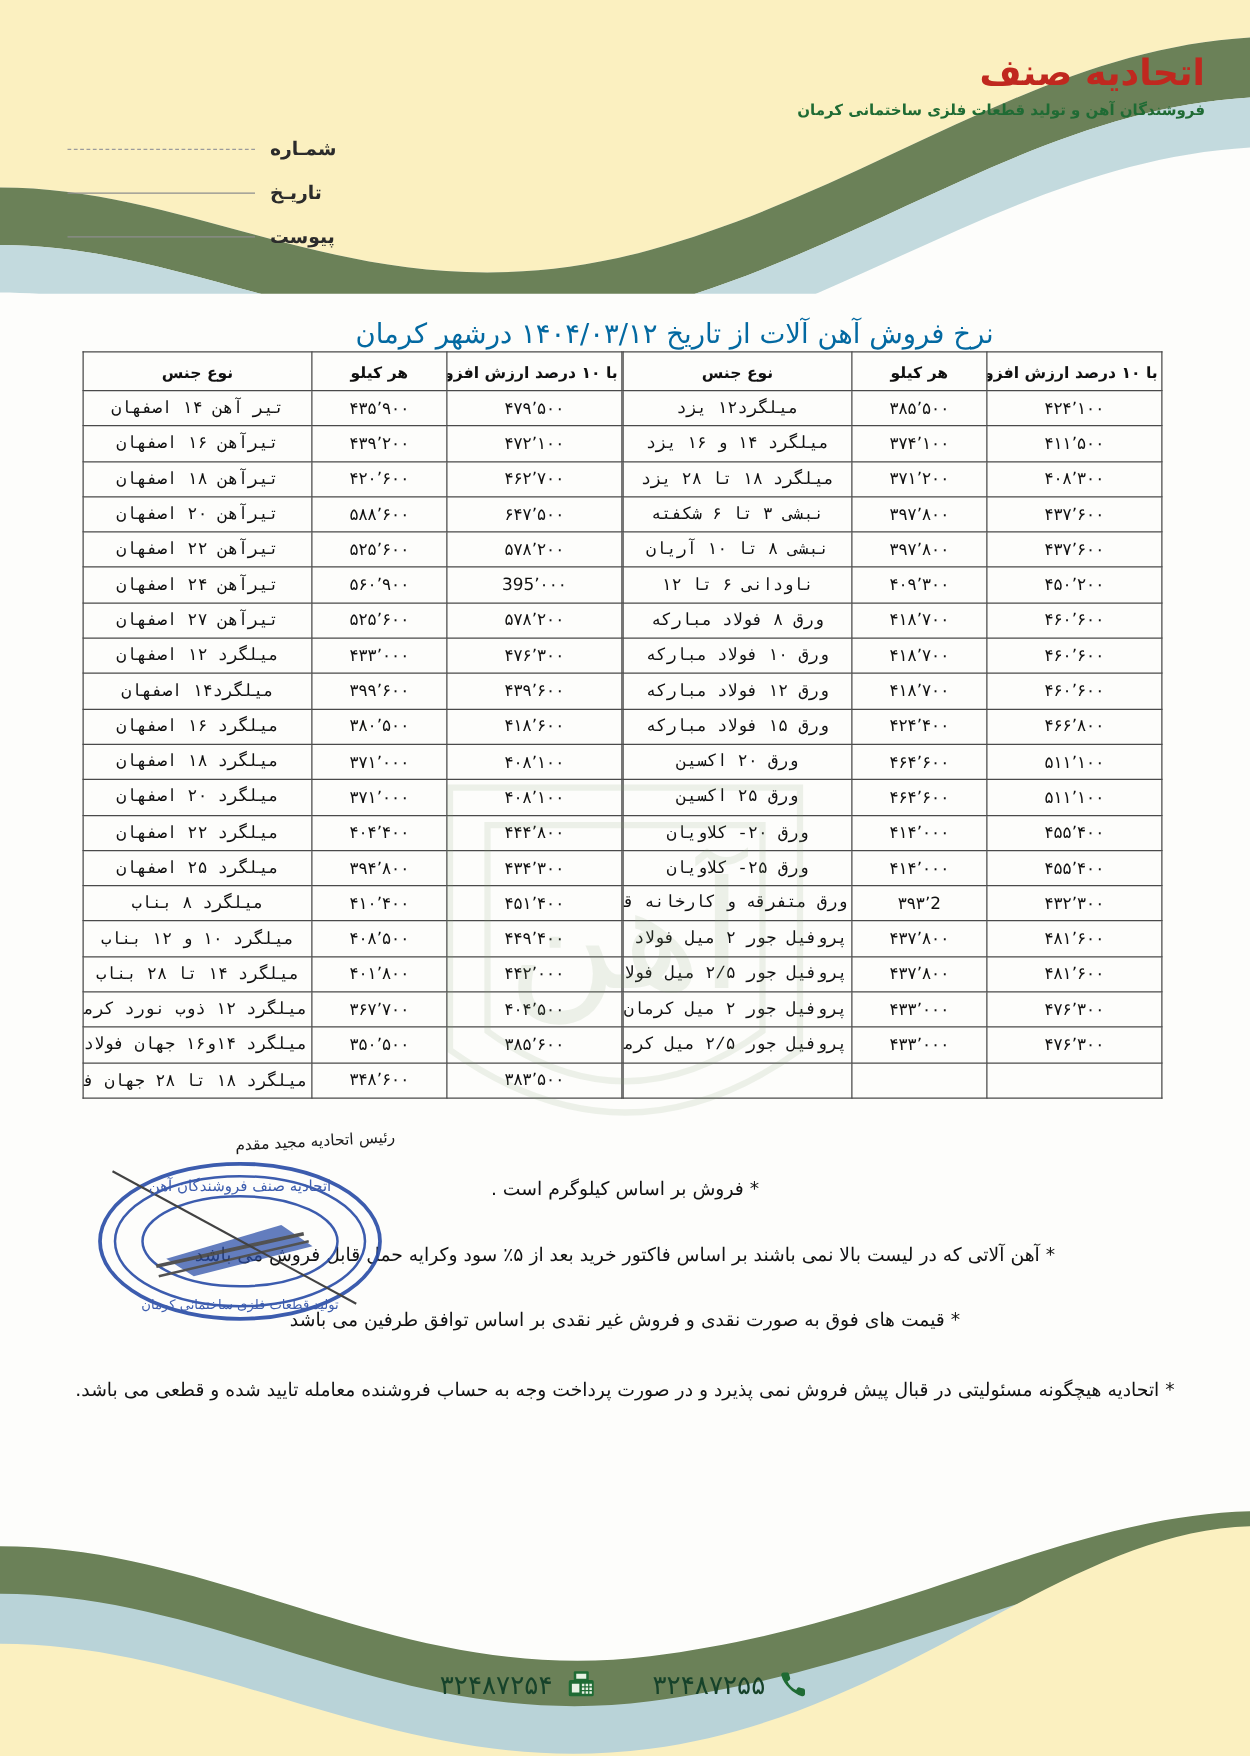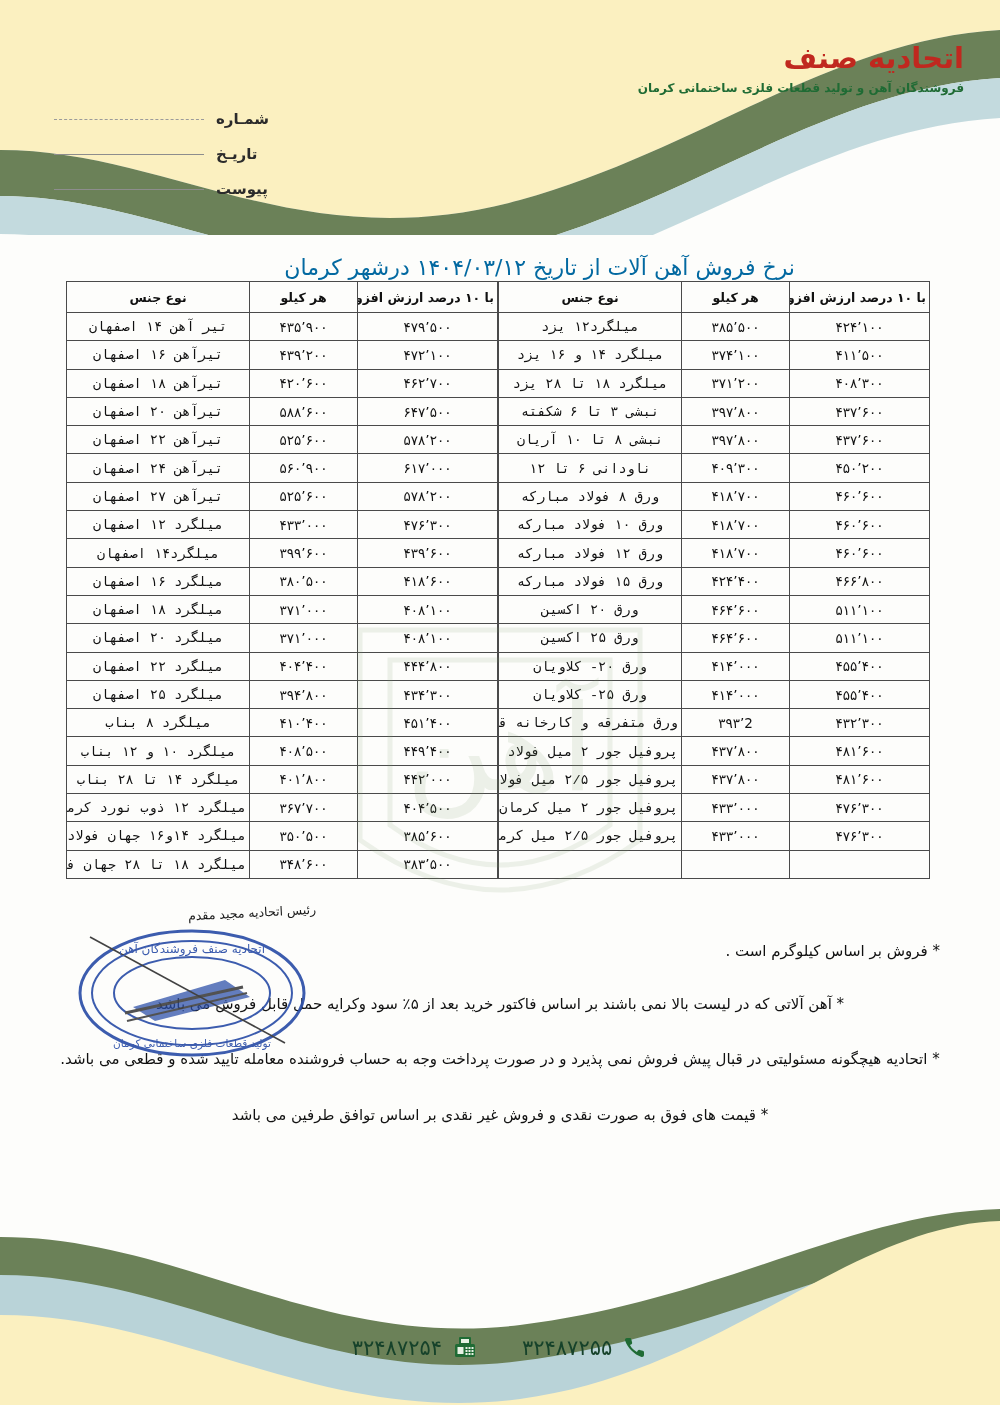--- a/index.html
+++ b/index.html
@@ -73,21 +73,21 @@
   col.c-vat{width:140px;}
   td.name{text-align:center;font-size:13.5px;font-family:Liberation Mono, monospace;}
   td.num{font-size:14px;letter-spacing:0.5px;}
 
   
   .notes{position:absolute;top:940px;right:60px;width:880px;z-index:4;}
   .note{
     font-size:15px;color:#111;line-height:1.5;margin-bottom:30px;
     text-align:center;
   }
-  .note.n1{text-align:right;}
+  .note.n1{text-align:center;}
   .note.n2{text-align:center;}
   .note.n3{text-align:center;}
   .note.n4{text-align:center;line-height:1.9;}
 
   
   .sig-name{
     position:absolute;top:905px;right:684px;font-size:12.5px;color:#1a1a1a;
     z-index:7;white-space:nowrap;transform:rotate(-3deg);
   }
   .stamp{
@@ -306,21 +306,21 @@
             <td class="num">۶۴۷٬۵۰۰</td>
             <td class="num">۵۸۸٬۶۰۰</td>
             <td class="name">تیرآهن ۲۰ اصفهان</td>
           </tr>
           <tr>
             <td class="num">۵۷۸٬۲۰۰</td>
             <td class="num">۵۲۵٬۶۰۰</td>
             <td class="name">تیرآهن ۲۲ اصفهان</td>
           </tr>
           <tr>
-            <td class="num">۶۱۷٬۰۰۰</td>
+            <td class="num">395٬۰۰۰</td>
             <td class="num">۵۶۰٬۹۰۰</td>
             <td class="name">تیرآهن ۲۴ اصفهان</td>
           </tr>
           <tr>
             <td class="num">۵۷۸٬۲۰۰</td>
             <td class="num">۵۲۵٬۶۰۰</td>
             <td class="name">تیرآهن ۲۷ اصفهان</td>
           </tr>
           <tr>
             <td class="num">۴۷۶٬۳۰۰</td>
@@ -388,22 +388,22 @@
             <td class="name">میلگرد ۱۸ تا ۲۸ جهان فولاد</td>
           </tr>
         </tbody>
     </table>
 
   </div>
 
   <div class="notes">
     <div class="note n1">* فروش بر اساس کیلوگرم است .</div>
     <div class="note n2">* آهن آلاتی که در لیست بالا نمی باشند بر اساس فاکتور خرید بعد از ۵٪ سود وکرایه حمل قابل فروش می باشد</div>
+    <div class="note n3">* قیمت های فوق به صورت نقدی و فروش غیر نقدی بر اساس توافق طرفین می باشد</div>
     <div class="note n4">* اتحادیه هیچگونه مسئولیتی در قبال پیش فروش نمی پذیرد و در صورت پرداخت وجه به حساب فروشنده معامله تایید شده و قطعی می باشد.</div>
-    <div class="note n3">* قیمت های فوق به صورت نقدی و فروش غیر نقدی بر اساس توافق طرفین می باشد</div>
   </div>
 
   <div class="sig-name">رئیس اتحادیه مجید مقدم</div>
 
   <svg class="stamp" viewBox="0 0 235 135">
     <g stroke="#2c4fa8" fill="none">
       <ellipse cx="117" cy="68" rx="112" ry="62" stroke-width="3"></ellipse>
       <ellipse cx="117" cy="68" rx="100" ry="52" stroke-width="2"></ellipse>
       <ellipse cx="117" cy="68" rx="78" ry="36" stroke-width="2"></ellipse>
     </g>

